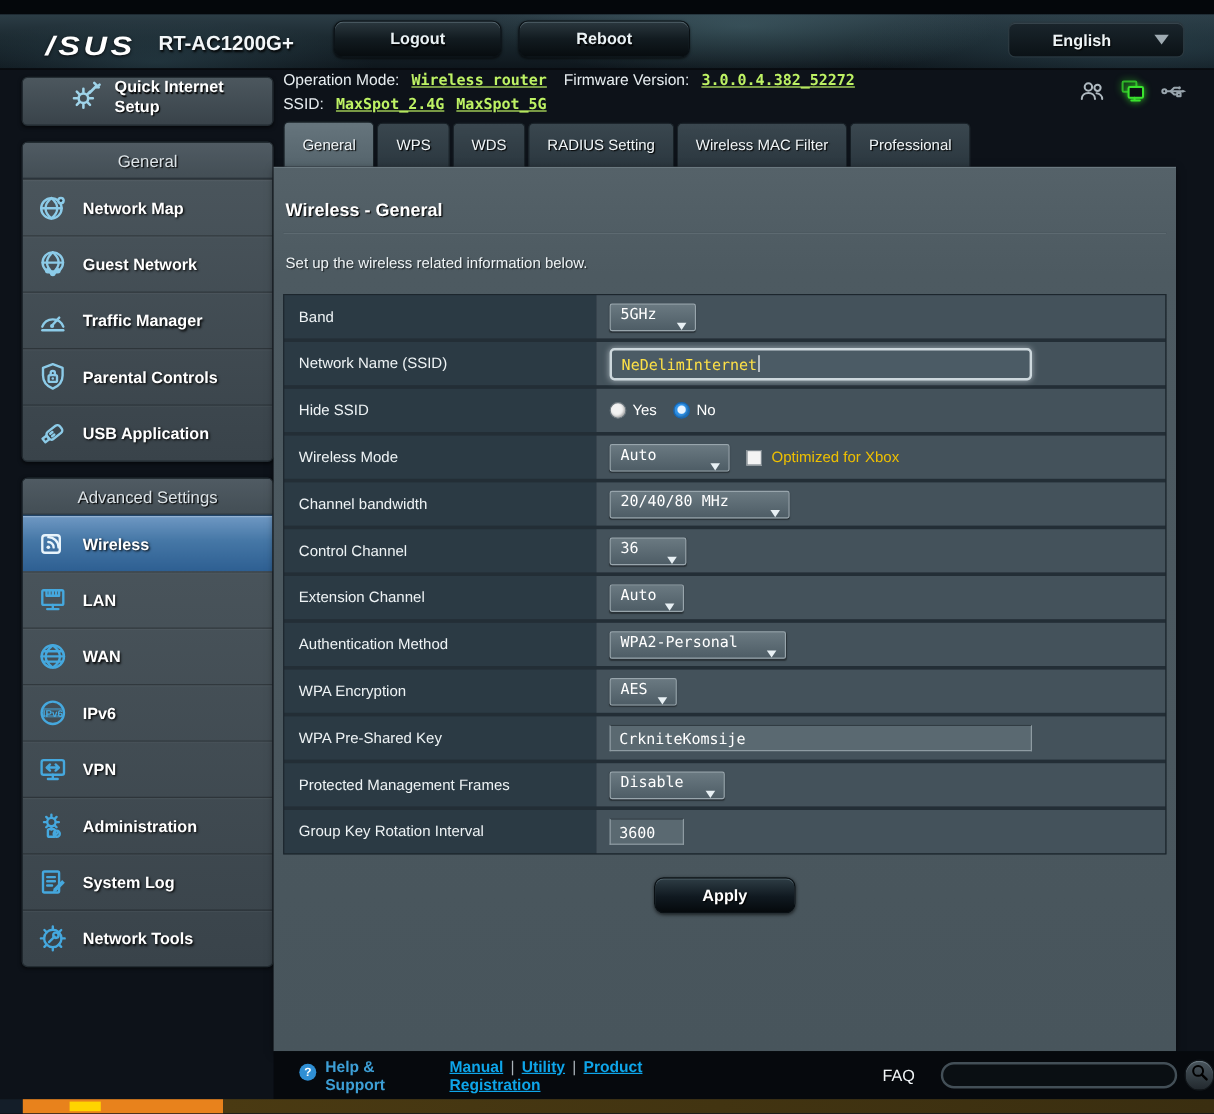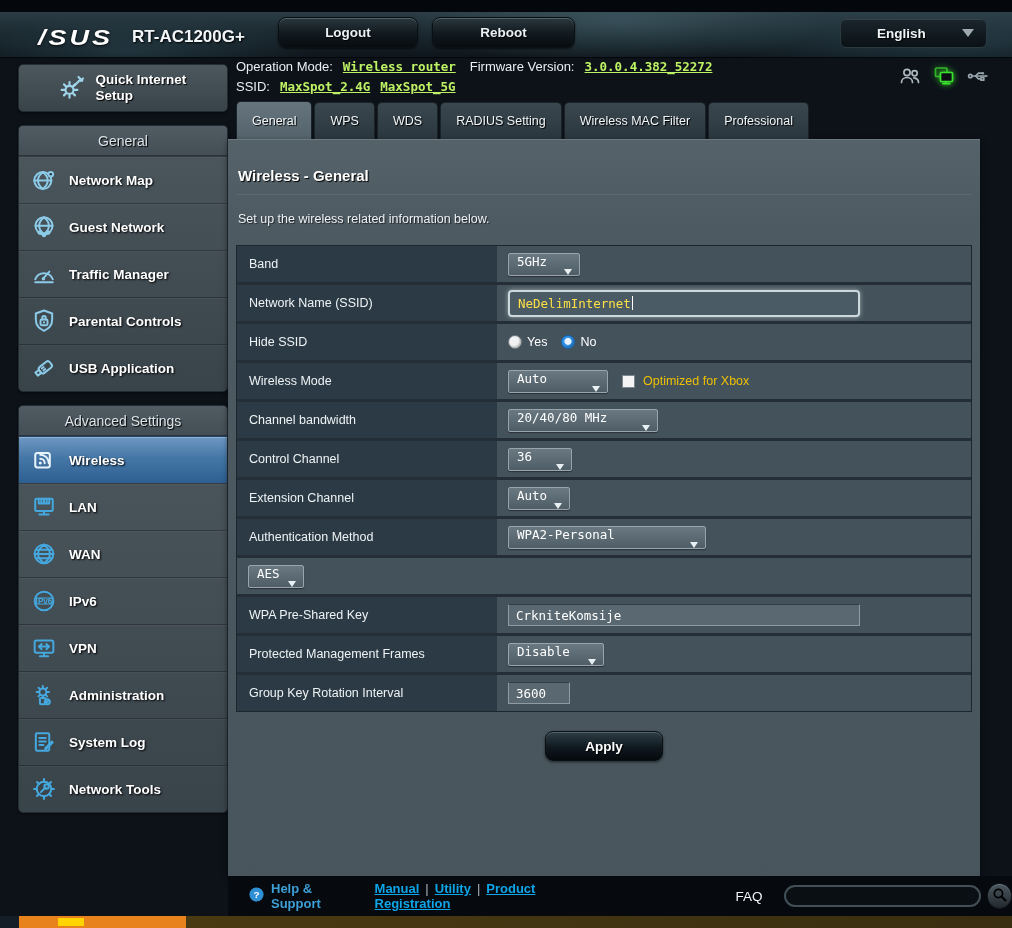--- a/index.html
+++ b/index.html
@@ -30,21 +30,21 @@
     background:linear-gradient(180deg,#1a252c, #0b1216); border:1px solid #2b3940;
     display:flex; align-items:center; cursor:pointer; box-shadow:inset 0 1px 0 rgba(120,140,150,.3); }
   .lang-btn span.txt { flex:1; text-align:center; color:#eef4f6; font-weight:bold; font-size:13.5px; text-shadow:1px 1px 1px #000; }
   .lang-chev { width:0; height:0; border-left:6px solid transparent; border-right:6px solid transparent;
     border-top:8px solid #9fabb2; margin-right:12px; }
 
   
   .sidebar { position:absolute; left:18px; top:64px; width:210px; }
   .side-box { background:linear-gradient(180deg,#4c575e 0%, #39434a 100%);
     border:1px solid #232c32; border-radius:5px; overflow:hidden; box-shadow:0 1px 3px rgba(0,0,0,.5); }
-  .qis { height:48px; display:flex; align-items:center; cursor:pointer;padding-left:29px; }
+  .qis { height:41px; display:flex; cursor:pointer;padding-left:29px; }
   .qis .qis-label { color:#fff; font-weight:bold; font-size:13.5px; line-height:16px; text-shadow:1px 1px 1px #000; }
   .group { margin-top:13px; }
   .group-hd { height:30px; display:flex; align-items:center; justify-content:center; color:#dce3e7;
     font-size:14px; text-shadow:1px 1px 1px #000; background:linear-gradient(180deg,#505b63,#434e55);
     border-bottom:1px solid #2a343a; }
   .item { height:47px; display:flex; align-items:center; cursor:pointer; border-top:1px solid rgba(0,0,0,.28);
     box-shadow:inset 0 1px 0 rgba(255,255,255,.04); }
   .item:first-of-type { border-top:none; }
   .item .ic { width:50px; display:flex; align-items:center; justify-content:center; }
   .item .lbl, .qis .qis-label { padding-right:6px; }
@@ -420,27 +420,28 @@
         <div class="cell-v">
           <div class="sel" style="width: 62px;">
             <span class="sel-text">Auto</span>
             <span class="chev"></span>
           </div>
         </div>
       </div>
       <div class="row">
         <div class="cell-l">Authentication Method</div>
         <div class="cell-v">
-          <div class="sel" style="width: 198px;">
+          <div class="sel" style="width: 147px;">
             <span class="sel-text">WPA2-Personal</span>
             <span class="chev"></span>
           </div>
         </div>
       </div>
       <div class="row">
+        <div class="cell-l">WPA Encryption</div>
         <div class="cell-v">
           <div class="sel" style="width: 56px;">
             <span class="sel-text">AES</span>
             <span class="chev"></span>
           </div>
         </div>
       </div>
       <div class="row">
         <div class="cell-l">WPA Pre-Shared Key</div>
         <div class="cell-v">

